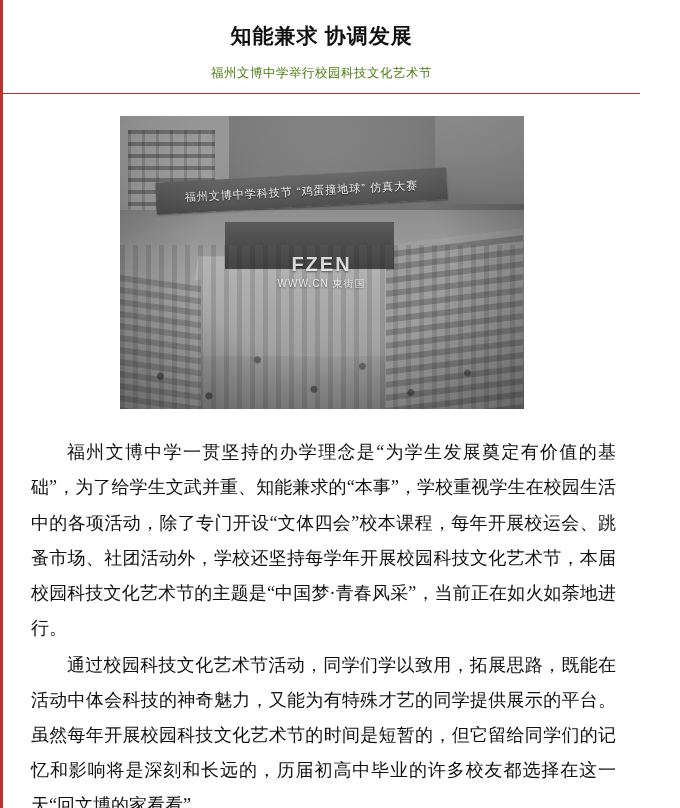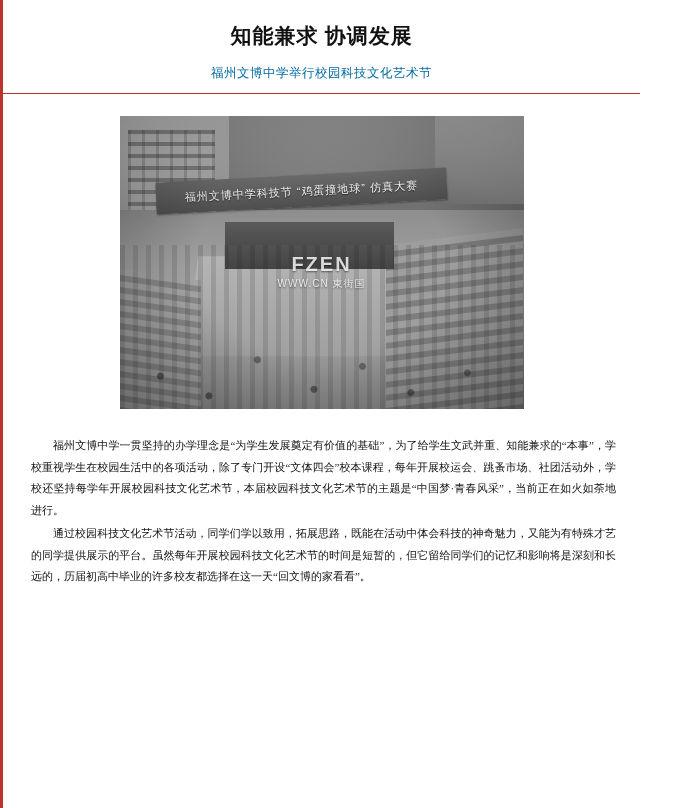--- a/index.html
+++ b/index.html
@@ -31,21 +31,21 @@
     font-weight: bold;
     letter-spacing: 1px;
     color: #111111;
     font-family: "Liberation Serif", "DejaVu Serif", serif;
     margin: 0;
     line-height: 1.4;
   }
   .doc-subtitle {
     margin-top: 14px;
     font-size: 12.5px;
-    color: #0369a1;
+    color: #4d7c0f;
     letter-spacing: 0.5px;
     font-family: "Liberation Sans", sans-serif;
   }
   .rule {
     margin-top: 11px;
     height: 1px;
     background: #b8342c;
     width: 100%;
   }
   .figure-wrap {
@@ -170,21 +170,21 @@
   }
   .ph-vignette {
     position: absolute;
     left: 0; top: 0; right: 0; bottom: 0;
     background: radial-gradient(ellipse at center, rgba(0,0,0,0) 45%, rgba(0,0,0,.35) 100%);
   }
   .article {
     margin: 26px 24px 0 28px;
   }
   .para {
-    font-size: 11px;
+    font-size: 18px;
     line-height: 1.95;
     text-align: justify;
     text-justify: inter-ideograph;
     text-indent: 2em;
     margin: 0 0 2px 0;
     color: #111111;
     font-family: "Liberation Serif", "DejaVu Serif", serif;
   }
 </style>
 </head>

